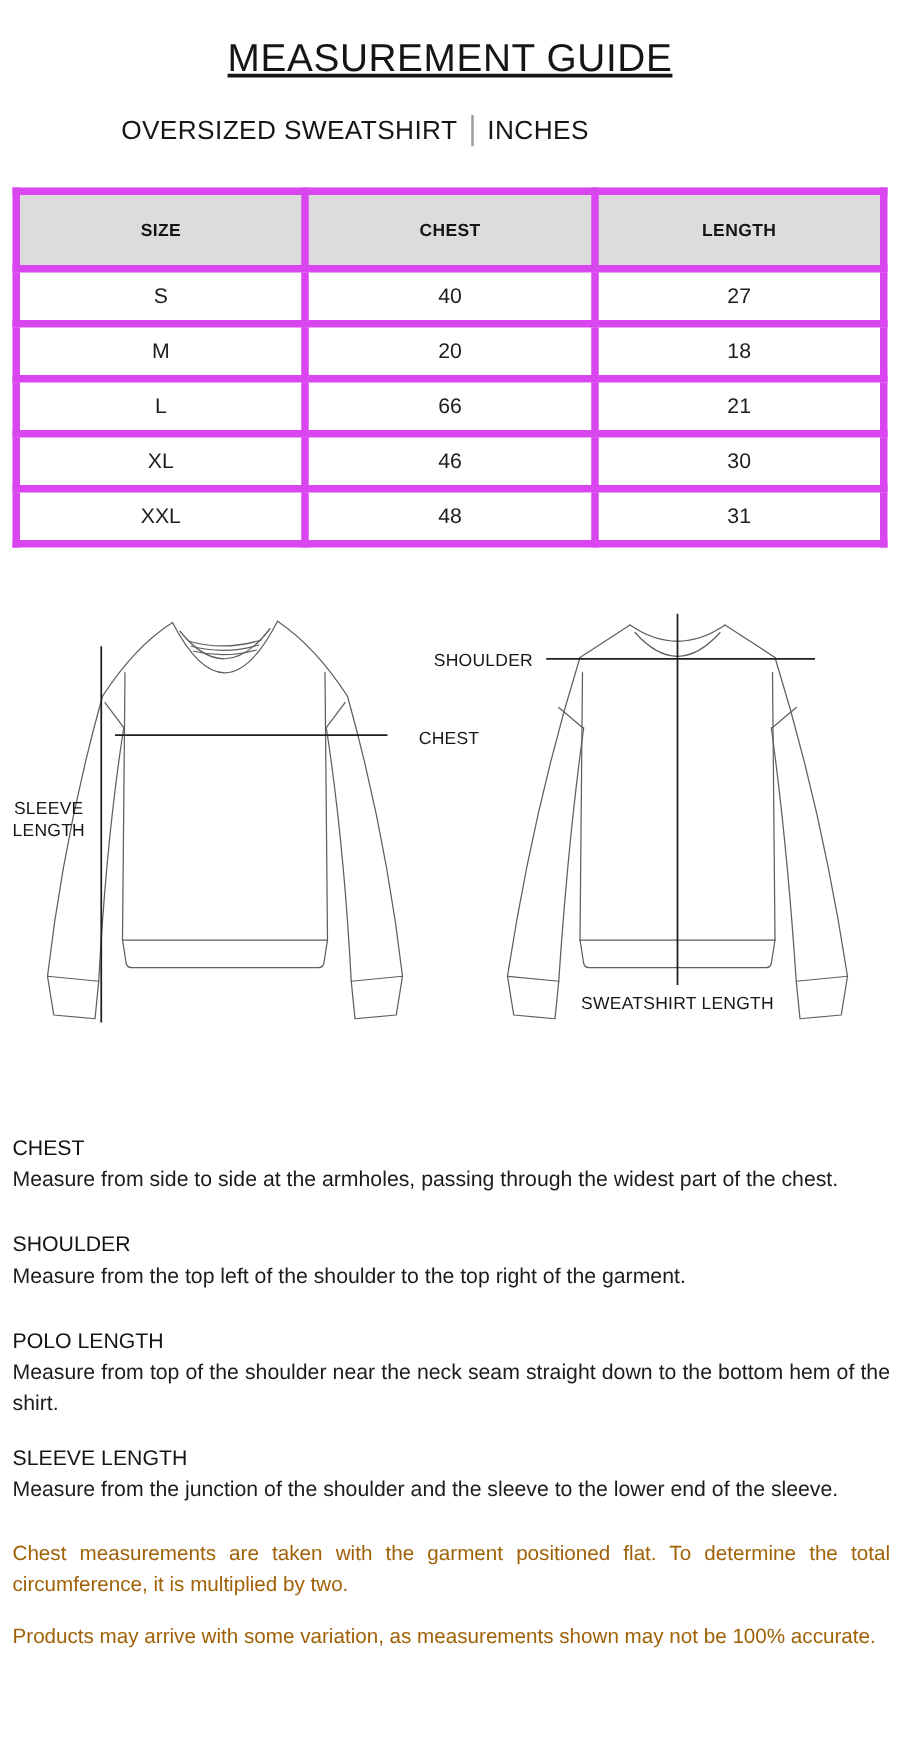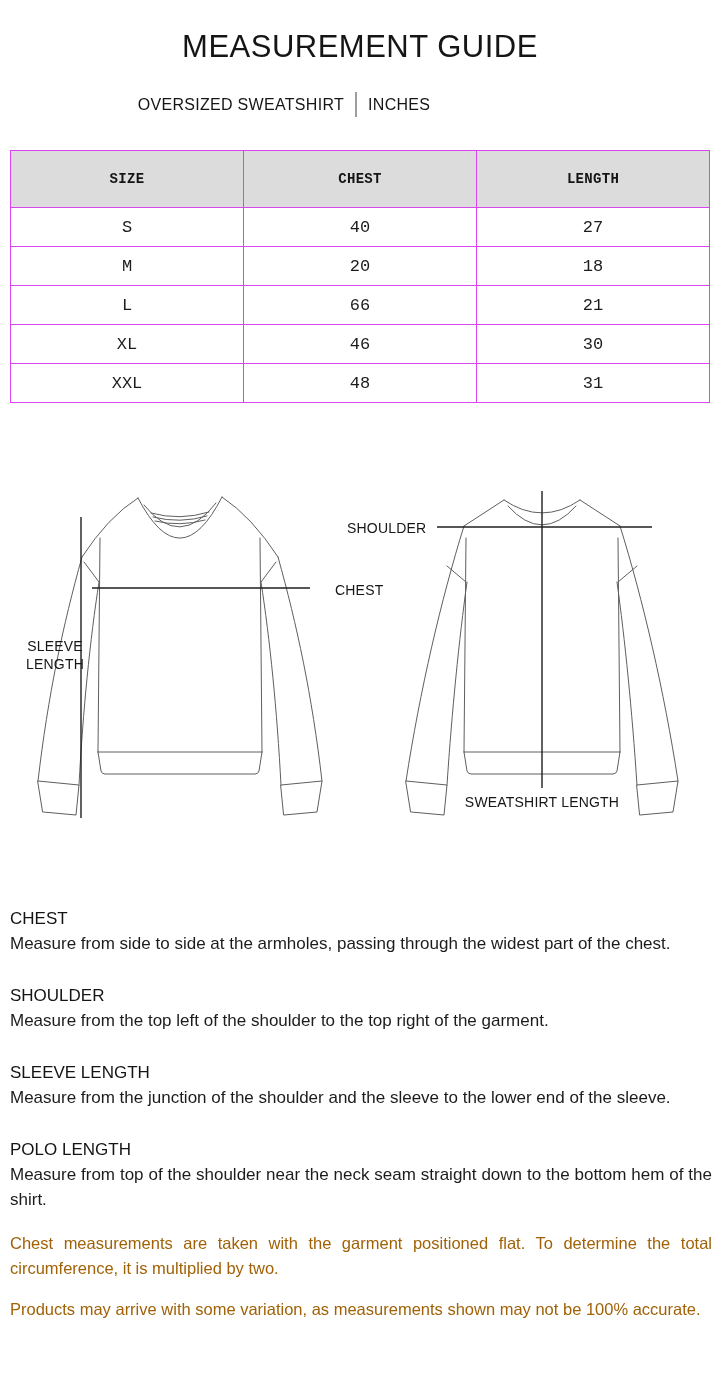--- a/index.html
+++ b/index.html
@@ -3,36 +3,36 @@
 <meta charset="utf-8">
 <style>
   html,body{margin:0;padding:0;}
   body{
     width:720px;height:1400px;position:relative;background:#ffffff;
     font-family:"Liberation Sans","DejaVu Sans",sans-serif;
     color:#1a1a1a;overflow:hidden;
   }
   .page-title{
     position:absolute;top:30px;left:0;width:720px;text-align:center;
-    font-size:31px;line-height:34px;font-weight:400;letter-spacing:.5px;color:#151515;
+    font-size:31px;line-height:34px;font-weight:400;letter-spacing:.5px;color:#151515;text-decoration:underline;
   }
   .subtitle{
     position:absolute;top:92px;left:0;width:568px;text-align:center;
-    font-size:16px;line-height:26px;font-weight:400;letter-spacing:.3px;color:#161616;
+    font-size:21px;line-height:26px;font-weight:400;letter-spacing:.3px;color:#161616;
   }
   .subtitle .sep{
     display:inline-block;width:2px;height:25px;background:#9e9e9e;
     vertical-align:middle;margin:0 11px 3px 11px;
   }
   table.size-table{
     position:absolute;top:150px;left:10px;width:700px;
     border-collapse:collapse;table-layout:fixed;
   }
   table.size-table th,table.size-table td{
-    border:1px solid #d946ef;text-align:center;vertical-align:middle;padding:0;font-family:Liberation Mono, monospace;
+    border:6px solid #d946ef;text-align:center;vertical-align:middle;padding:0;
   }
   table.size-table th{
     height:56px;background:#dcdcdc;font-size:14px;font-weight:700;
     letter-spacing:.3px;color:#141414;
   }
   table.size-table td{height:38px;font-size:17px;color:#1c1c1c;}
   .diagram{position:absolute;top:455px;left:0;width:720px;height:390px;}
   .diagram svg{position:absolute;top:0;left:0;}
   .diag-label{
     position:absolute;font-size:14px;line-height:16px;color:#161616;
@@ -145,39 +145,39 @@
     </g>
 
     <path class="mline" d="M 92 133 L 310 133"></path>
     <path class="mline" d="M 81 62 L 81 363"></path>
     <path class="mline" d="M 437 72 L 652 72"></path>
     <path class="mline" d="M 542 36 L 542 333"></path>
   </svg>
 
   <div class="diag-label" style="left:347px;top:65px;">SHOULDER</div>
   <div class="diag-label" style="left:335px;top:127px;">CHEST</div>
-  <div class="diag-label sleeve" style="left:16px;top:182px;width:78px;">
+  <div class="diag-label sleeve" style="left:0;top:182px;width:78px;">
     <span>SLEEVE</span><br>
     <span>LENGTH</span>
   </div>
   <div class="diag-label" style="left:430px;top:339px;width:224px;text-align:center;">SWEATSHIRT LENGTH</div>
 </div>
 
 <div class="text-col">
   <div class="section">
     <div class="sec-heading">CHEST</div>
     <div class="sec-body">Measure from side to side at the armholes, passing through the widest part of the chest.</div>
   </div>
   <div class="section">
     <div class="sec-heading">SHOULDER</div>
     <div class="sec-body">Measure from the top left of the shoulder to the top right of the garment.</div>
   </div>
+  <div class="section last">
+    <div class="sec-heading">POLO LENGTH</div>
+    <div class="sec-body">Measure from top of the shoulder near the neck seam straight down to the bottom hem of the shirt.</div>
+  </div>
   <div class="section">
     <div class="sec-heading">SLEEVE LENGTH</div>
     <div class="sec-body">Measure from the junction of the shoulder and the sleeve to the lower end of the sleeve.</div>
-  </div>
-  <div class="section last">
-    <div class="sec-heading">POLO LENGTH</div>
-    <div class="sec-body">Measure from top of the shoulder near the neck seam straight down to the bottom hem of the shirt.</div>
   </div>
   <div class="note">Chest measurements are taken with the garment positioned flat. To determine the total circumference, it is multiplied by two.</div>
   <div class="note">Products may arrive with some variation, as measurements shown may not be 100% accurate.</div>
 </div>
 
 </body></html>

